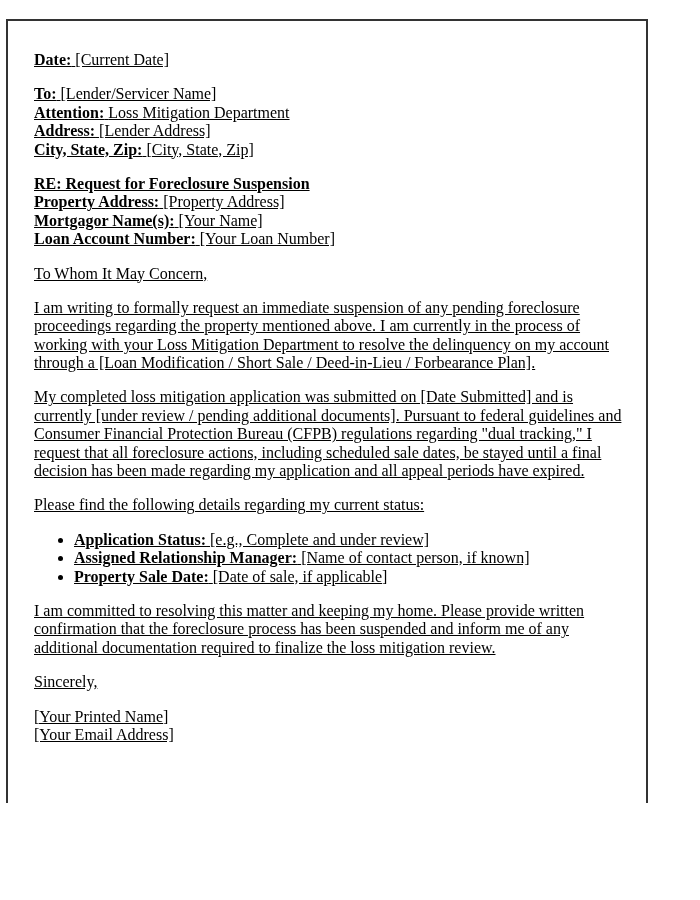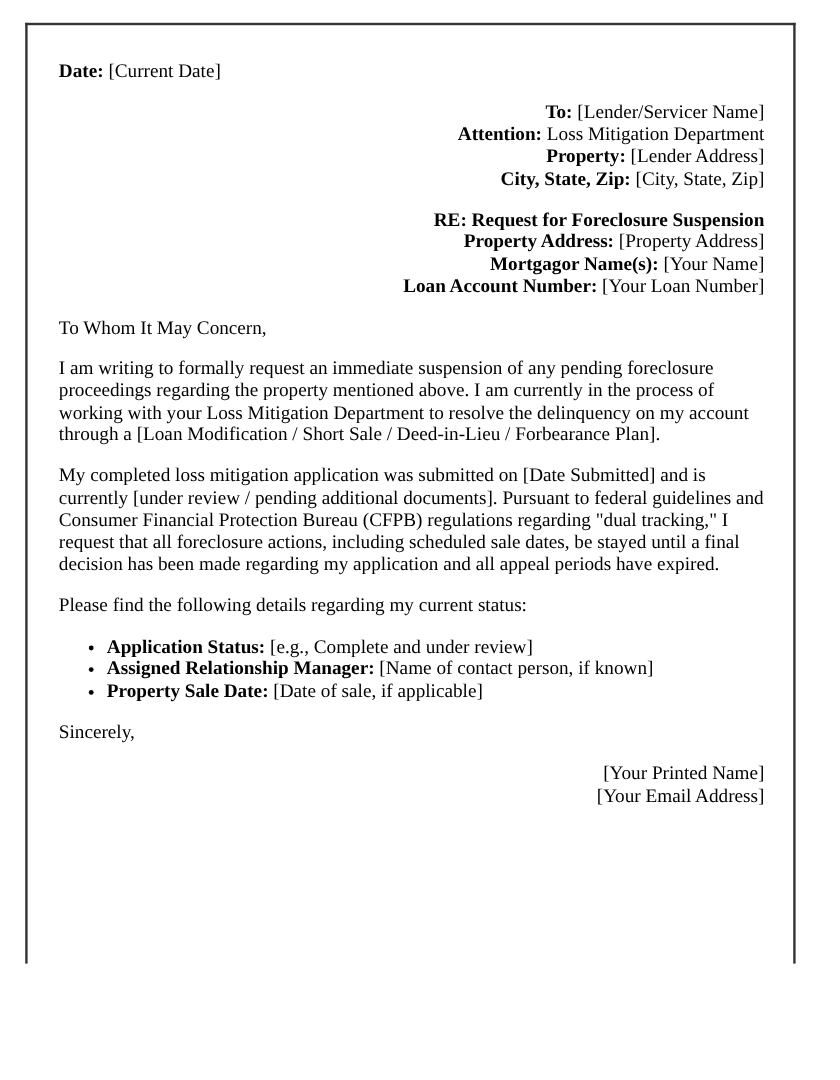--- a/index.html
+++ b/index.html
@@ -9,32 +9,33 @@
     background: #ffffff;
     width: 700px;
     height: 900px;
     font-family: "Liberation Serif", "DejaVu Serif", serif;
     font-size: 16px;
     line-height: 1.15;
     color: #000000;
   }
   .letter {
     position: absolute;
-    left: 21px;
+    left: 6px;
     top: 19px;
     width: 642px;
     height: 784px;
     border: 2px solid #333333;
     border-bottom: none;
     padding: 14px 24px 0 26px;
     overflow: hidden;
     background: #ffffff;
+    text-decoration: underline;
   }
   p { margin: 16px 0; }
-  .line { display: block; text-align: right; }
+  .line { display: block; }
   b, .label { font-weight: bold; }
   ul {
     margin: 0 0;
     padding-left: 40px;
   }
   li { margin: 0; }
 </style>
 </head>
 <body>
 
@@ -48,21 +49,21 @@
   <p>
     <span class="line">
       <b>To:</b>
       <span>[Lender/Servicer Name]</span>
     </span>
     <span class="line">
       <b>Attention:</b>
       <span>Loss Mitigation Department</span>
     </span>
     <span class="line">
-      <b>Property:</b>
+      <b>Address:</b>
       <span>[Lender Address]</span>
     </span>
     <span class="line">
       <b>City, State, Zip:</b>
       <span>[City, State, Zip]</span>
     </span>
   </p>
 
   <p>
     <span class="line">
@@ -98,20 +99,21 @@
     <li>
       <b>Assigned Relationship Manager:</b>
       <span>[Name of contact person, if known]</span>
     </li>
     <li>
       <b>Property Sale Date:</b>
       <span>[Date of sale, if applicable]</span>
     </li>
   </ul>
 
+  <p>I am committed to resolving this matter and keeping my home. Please provide written confirmation that the foreclosure process has been suspended and inform me of any additional documentation required to finalize the loss mitigation review.</p>
 
 
   <p>Sincerely,</p>
 
   <p>
     <span class="line">[Your Printed Name]</span>
     <span class="line">[Your Email Address]</span>
   </p>
 
 </div>

